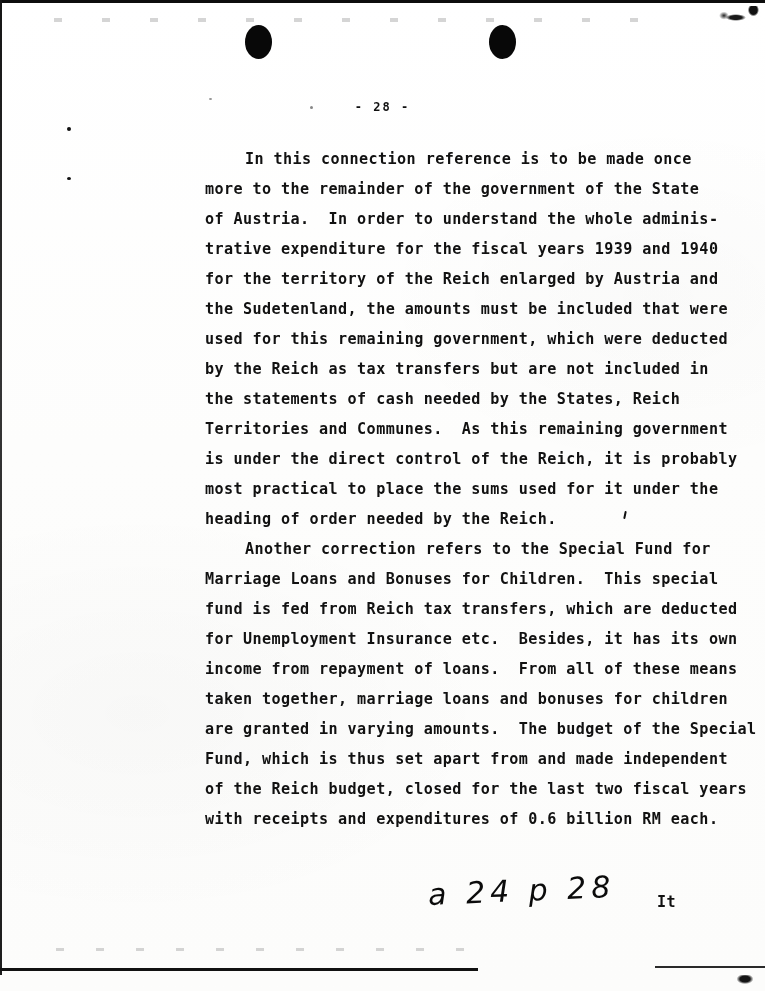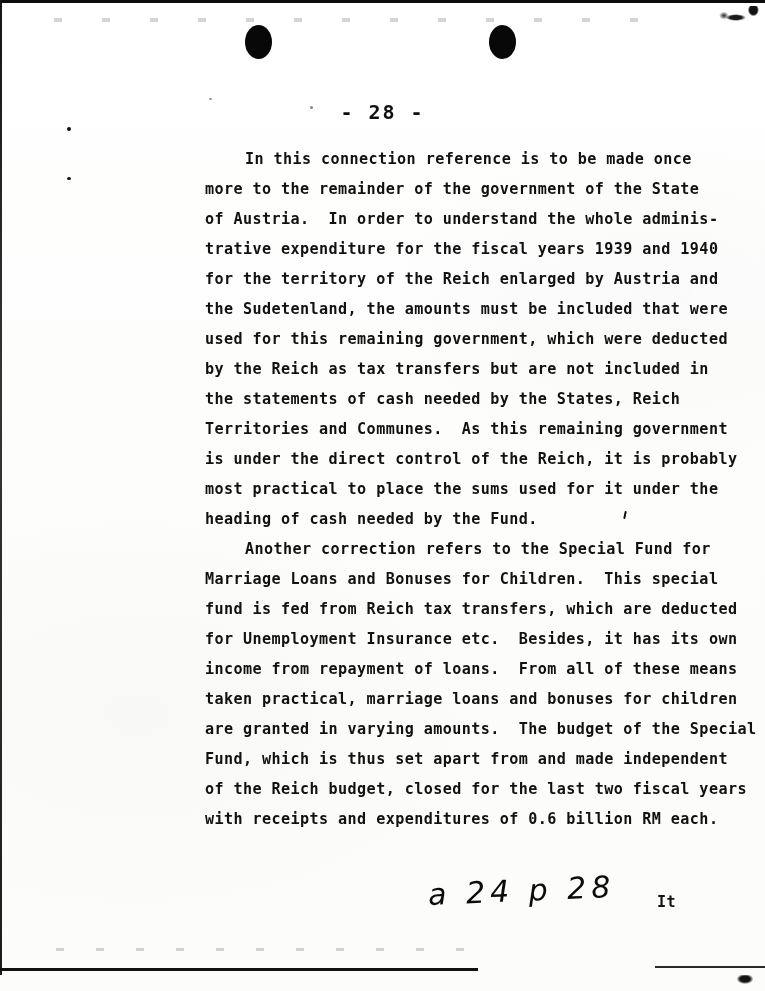--- a/index.html
+++ b/index.html
@@ -112,21 +112,21 @@
             border-radius: 1px; transform: rotate(12deg); }
   .dot.d4 { left: 310px; top: 106px; width: 3px; height: 3px; opacity: .5; }
   .dot.d5 { left: 209px; top: 98px;  width: 3px; height: 2px; opacity: .45; }
 
   
   .page-number {
     position: absolute;
     left: 0; top: 100px;
     width: 765px;
     text-align: center;
-    font-size: 20px;
+    font-size: 12px;
     font-weight: bold;
     letter-spacing: 2px;
     color: #101010;
   }
 
   
   .body-text {
     position: absolute;
     left: 169px;
     top: 144px;
@@ -208,29 +208,29 @@
         <div class="line">of Austria.  In order to understand the whole adminis-</div>
         <div class="line">trative expenditure for the fiscal years 1939 and 1940</div>
         <div class="line">for the territory of the Reich enlarged by Austria and</div>
         <div class="line">the Sudetenland, the amounts must be included that were</div>
         <div class="line">used for this remaining government, which were deducted</div>
         <div class="line">by the Reich as tax transfers but are not included in</div>
         <div class="line">the statements of cash needed by the States, Reich</div>
         <div class="line">Territories and Communes.  As this remaining government</div>
         <div class="line">is under the direct control of the Reich, it is probably</div>
         <div class="line">most practical to place the sums used for it under the</div>
-        <div class="line">heading of cash needed by the Fund.</div>
+        <div class="line">heading of order needed by the Reich.</div>
       </div>
       <div class="para">
         <div class="line indent">Another correction refers to the Special Fund for</div>
         <div class="line">Marriage Loans and Bonuses for Children.  This special</div>
         <div class="line">fund is fed from Reich tax transfers, which are deducted</div>
         <div class="line">for Unemployment Insurance etc.  Besides, it has its own</div>
         <div class="line">income from repayment of loans.  From all of these means</div>
-        <div class="line">taken practical, marriage loans and bonuses for children</div>
+        <div class="line">taken together, marriage loans and bonuses for children</div>
         <div class="line">are granted in varying amounts.  The budget of the Special</div>
         <div class="line">Fund, which is thus set apart from and made independent</div>
         <div class="line">of the Reich budget, closed for the last two fiscal years</div>
         <div class="line">with receipts and expenditures of 0.6 billion RM each.</div>
       </div>
     </div>
 
   <div class="handwriting">a 24 p 28</div>
 
   <div class="trailing-word">It</div>

